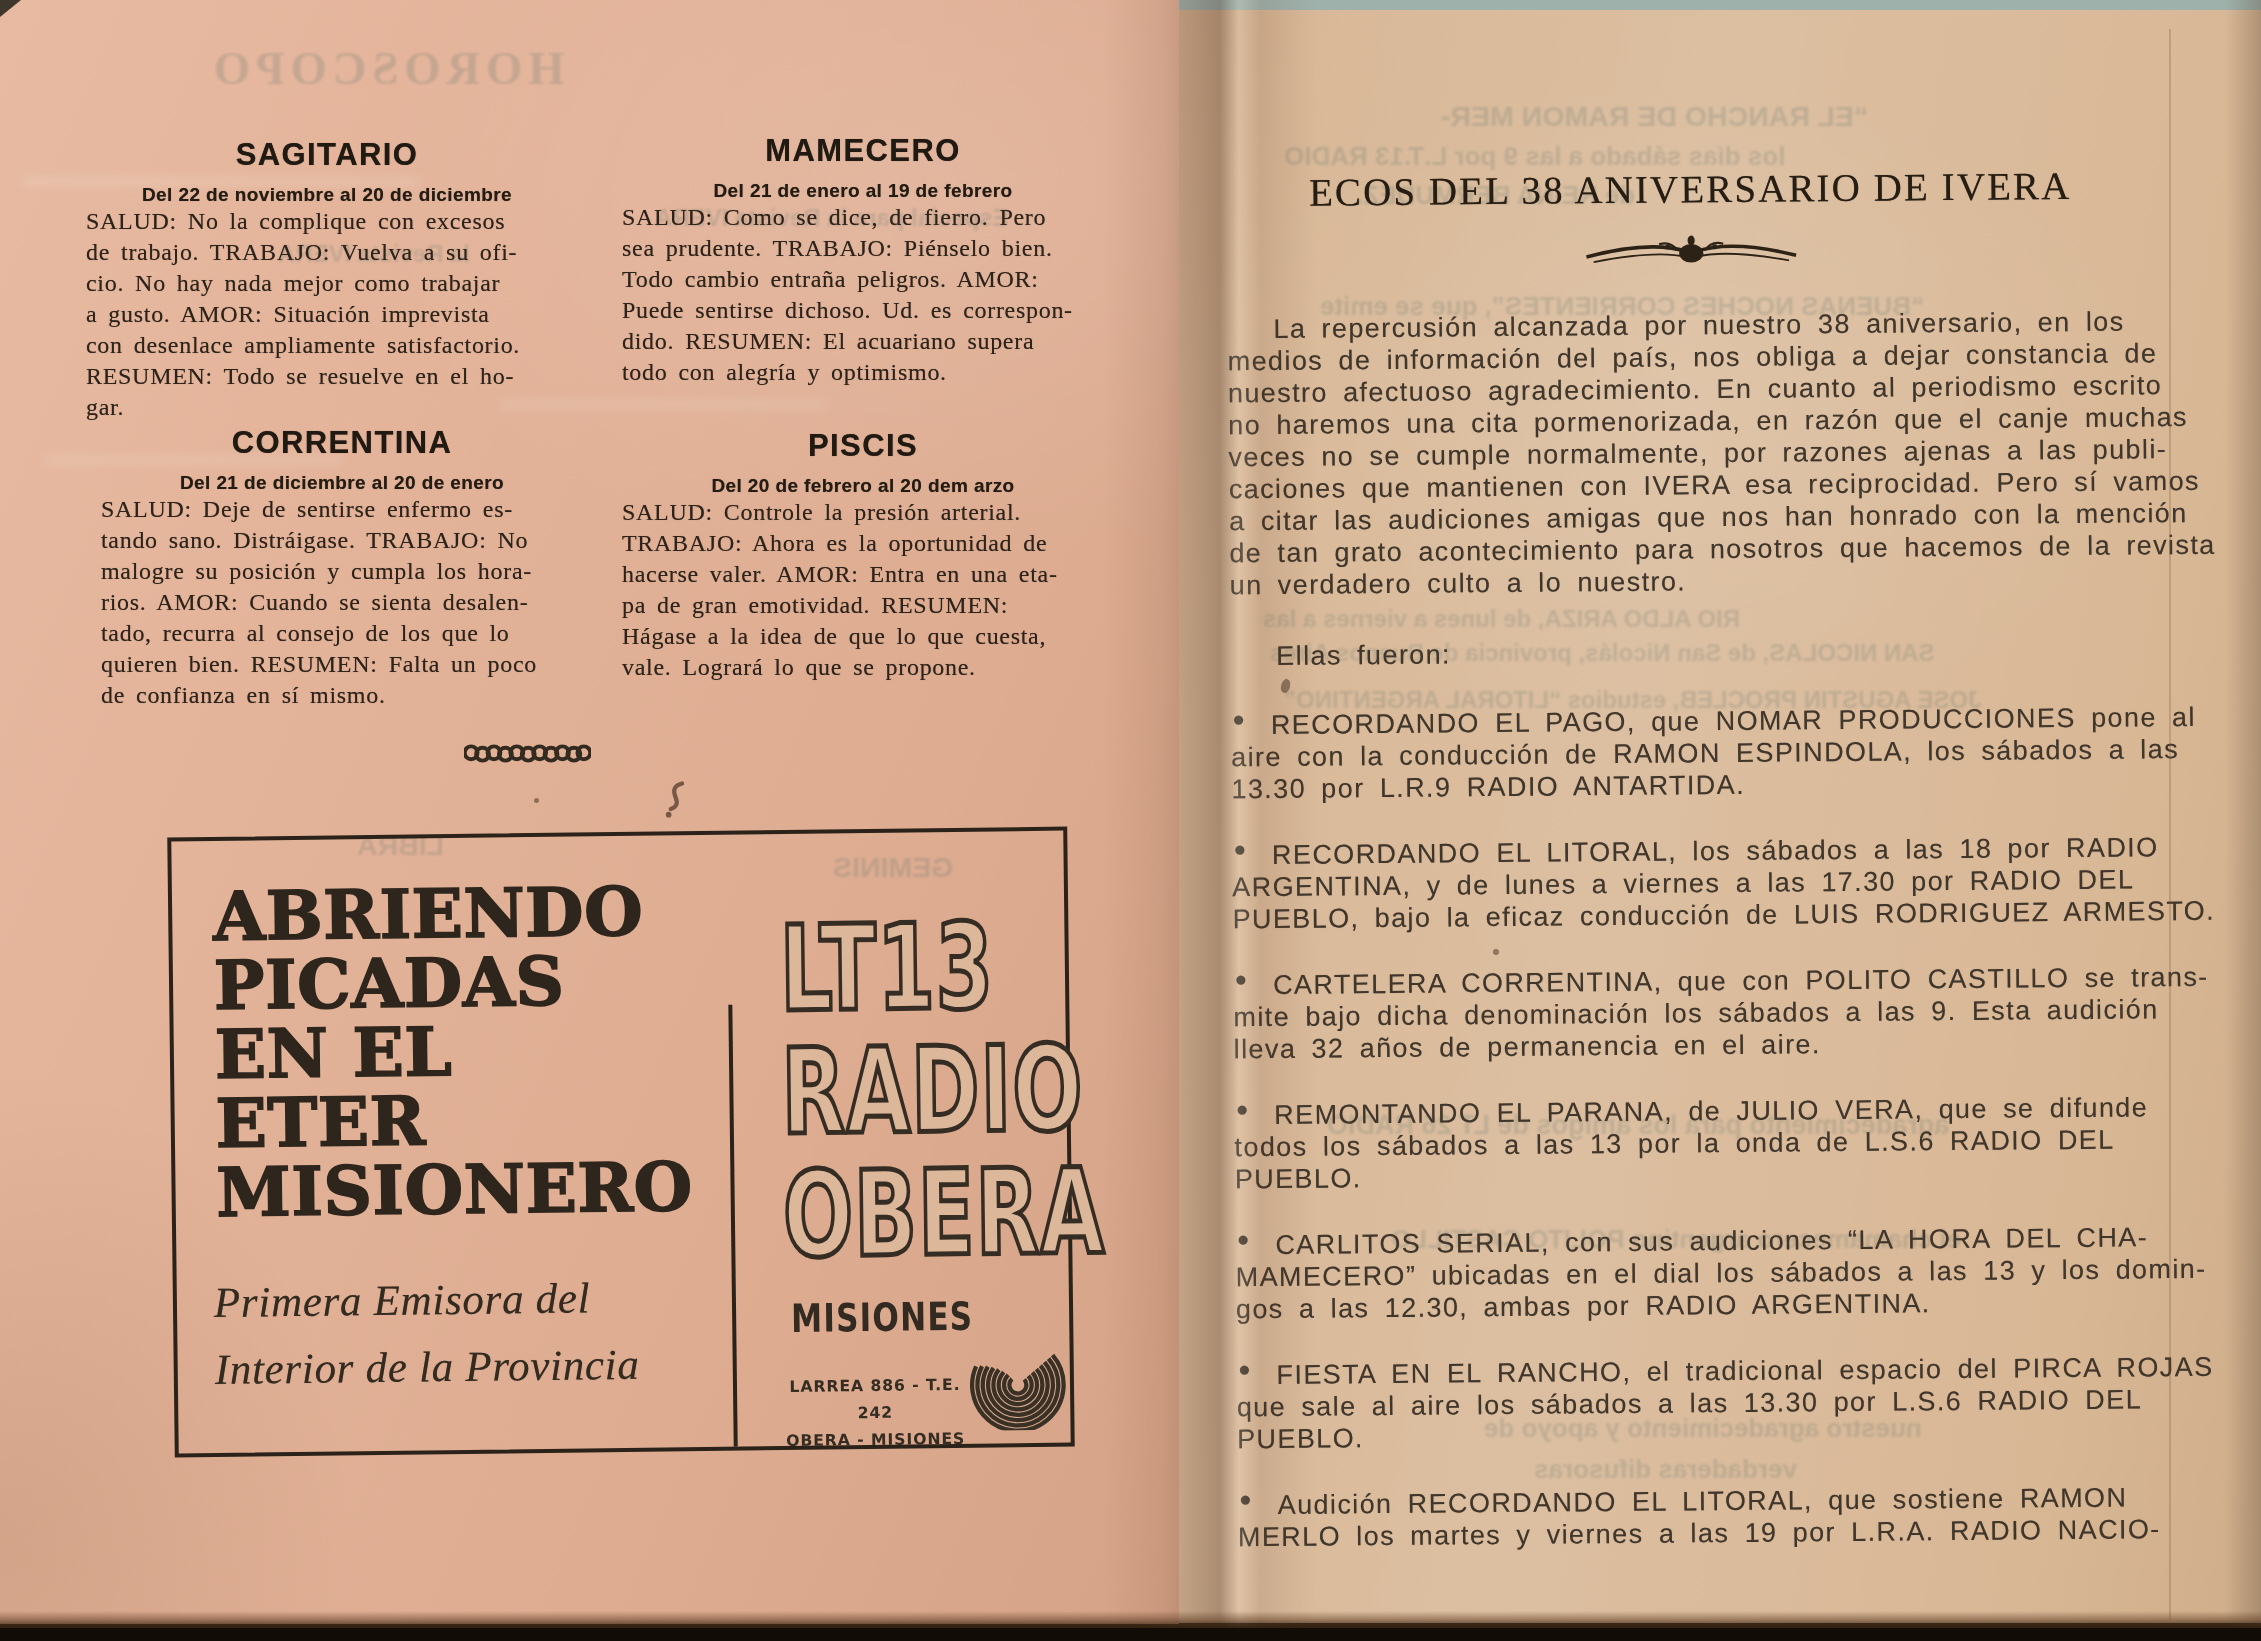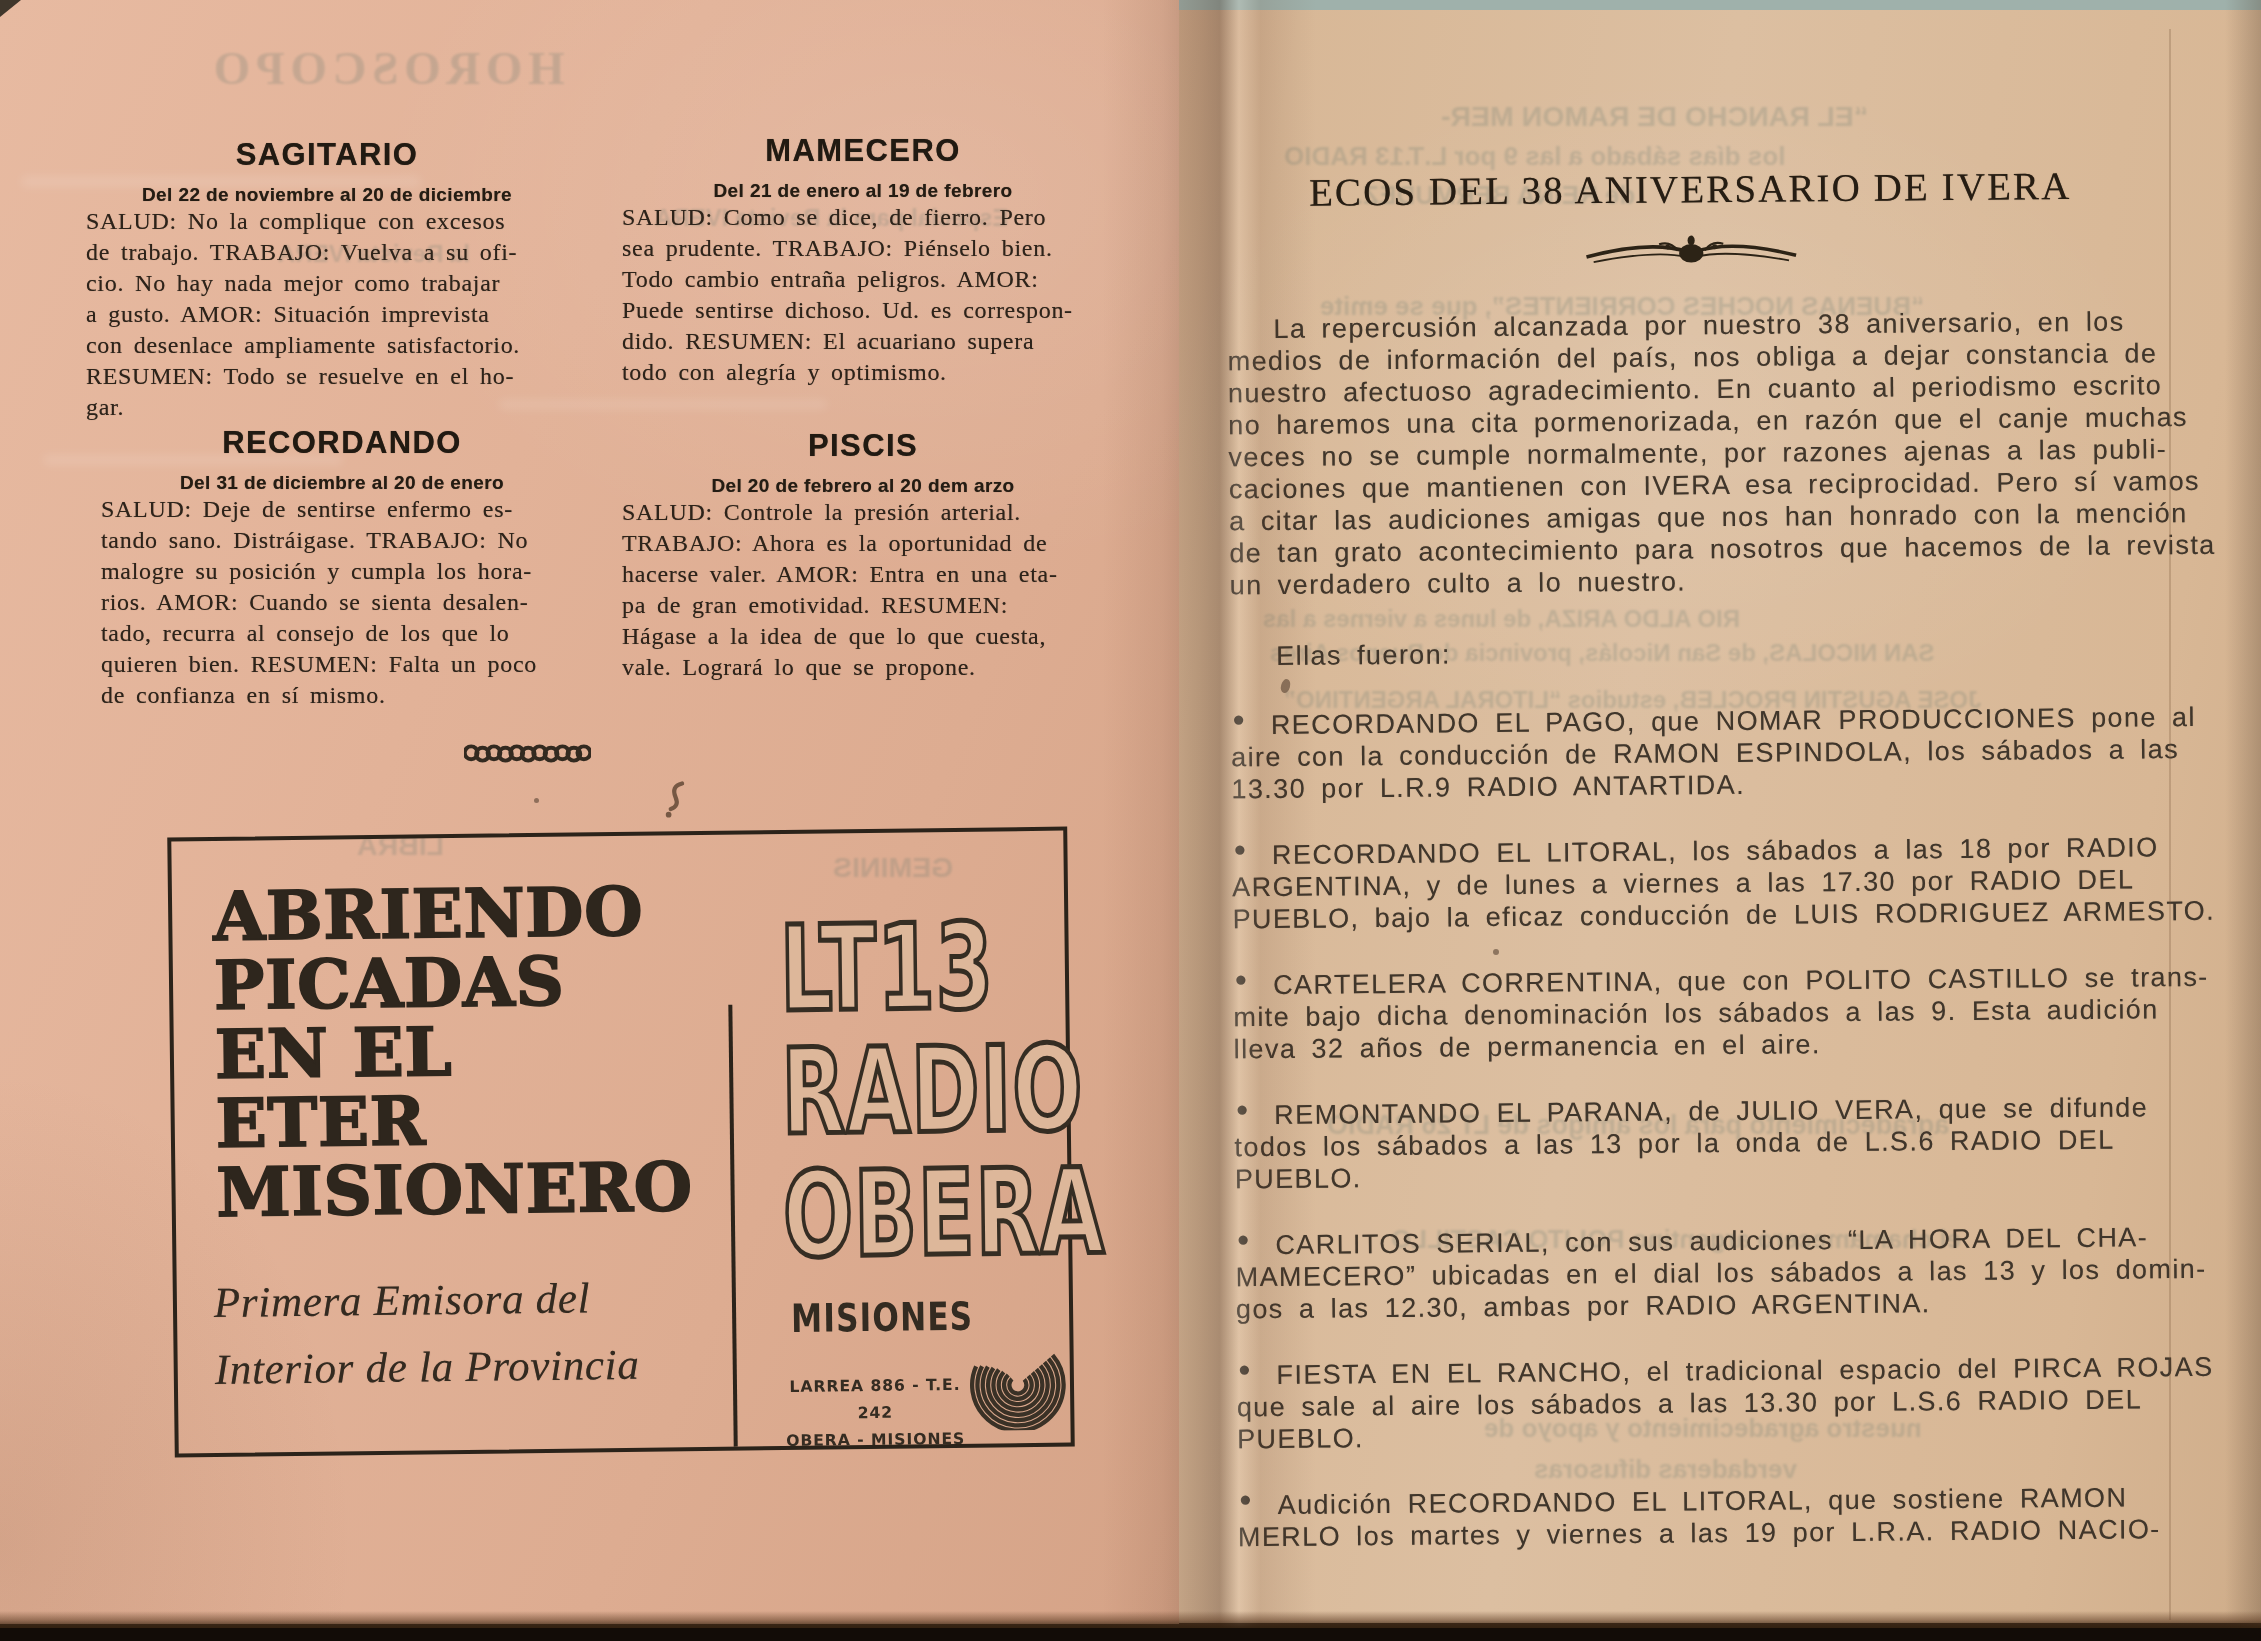--- a/index.html
+++ b/index.html
@@ -126,22 +126,22 @@
   <div class="sign-body">SALUD: No la complique con excesos
 de trabajo. TRABAJO: Vuelva a su ofi-
 cio. No hay nada mejor como trabajar
 a gusto. AMOR: Situación imprevista
 con desenlace ampliamente satisfactorio.
 RESUMEN: Todo se resuelve en el ho-
 gar.</div>
 </div>
 
 <div class="sign-block" style="left:101px;top:425px;">
-  <div class="sign-name">RECORDANDO</div>
-  <div class="sign-dates">Del 31 de diciembre al 20 de enero</div>
+  <div class="sign-name">CORRENTINA</div>
+  <div class="sign-dates">Del 21 de diciembre al 20 de enero</div>
   <div class="sign-body">SALUD: Deje de sentirse enfermo es-
 tando sano. Distráigase. TRABAJO: No
 malogre su posición y cumpla los hora-
 rios. AMOR: Cuando se sienta desalen-
 tado, recurra al consejo de los que lo
 quieren bien. RESUMEN: Falta un poco
 de confianza en sí mismo.</div>
 </div>
 
 <div class="sign-block" style="left:622px;top:133px;">

